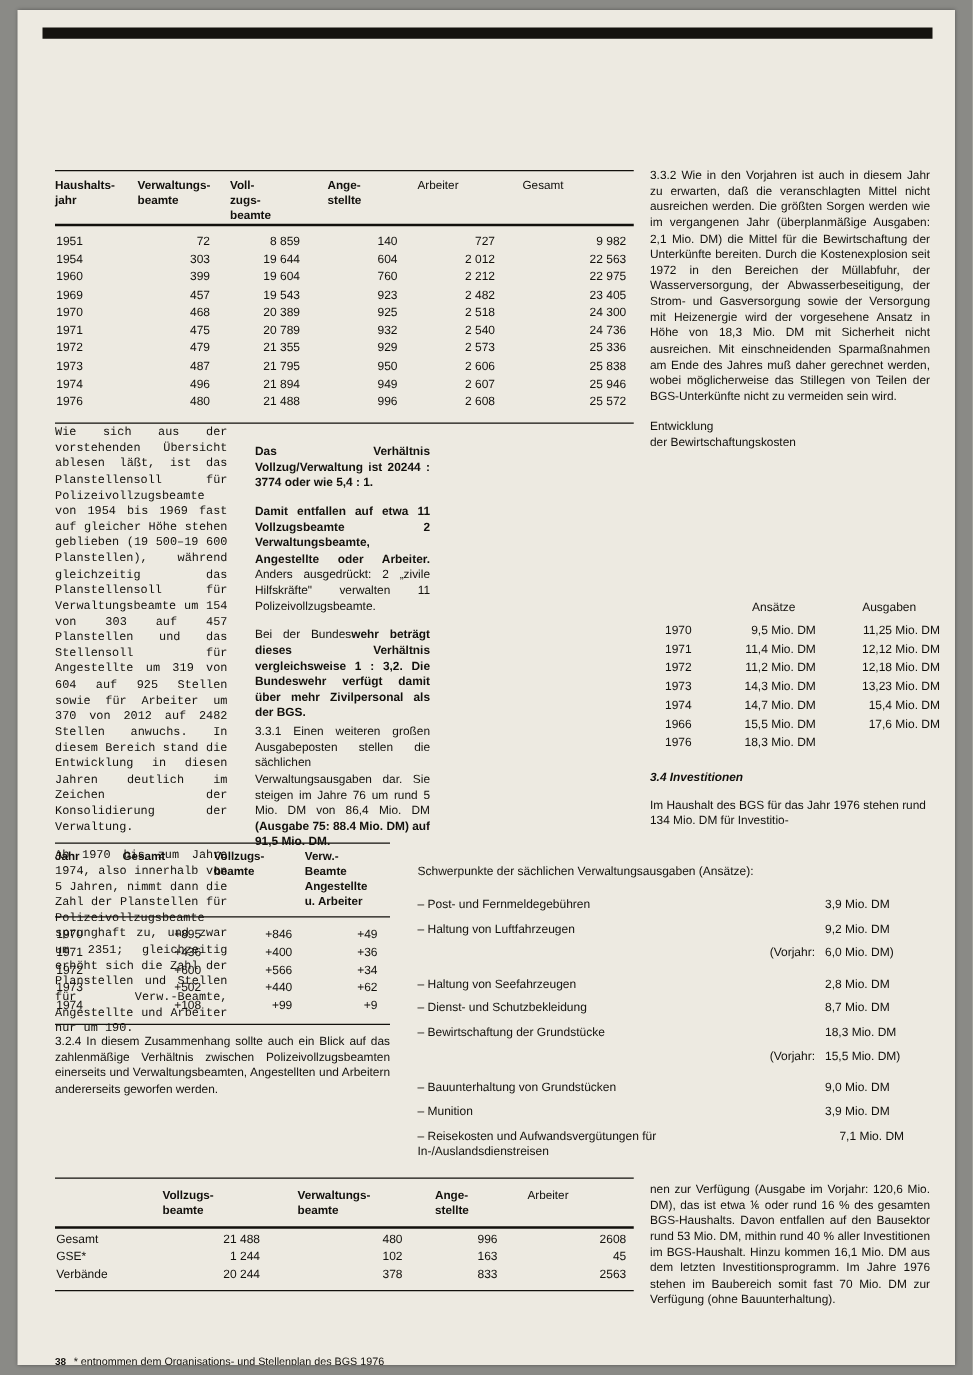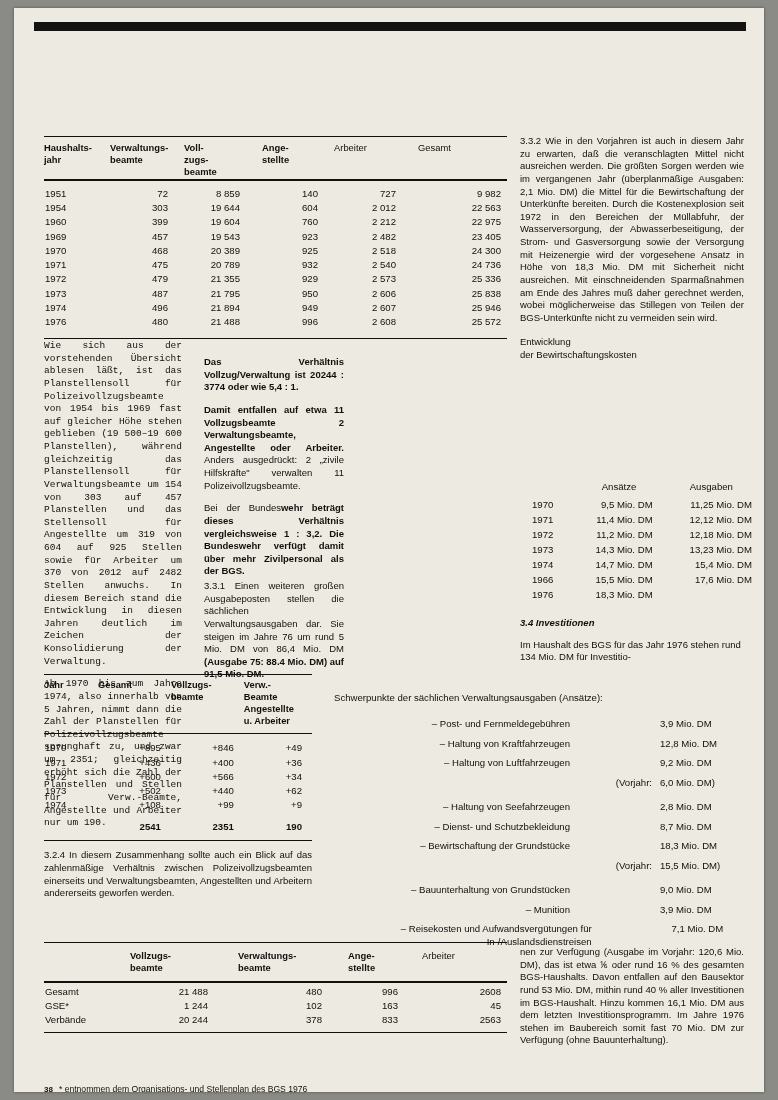--- a/index.html
+++ b/index.html
@@ -160,21 +160,21 @@
     font-size: 9.6px;
     line-height: 1.3;
   }
   #swp .title { margin-bottom: 14px; }
   #swp .row {
     display: flex;
     justify-content: space-between;
     margin-bottom: 7px;
   }
   #swp .row.gap { margin-bottom: 12px; }
-  #swp .lbl { flex: 1 1 auto; padding-right: 8px; text-align: right; }
+  #swp .lbl { flex: 1 1 auto; padding-right: 8px; }
   #swp .pre {
     width: 74px;
     text-align: right;
     padding-right: 8px;
     white-space: nowrap;
   }
   #swp .val {
     width: 84px;
     text-align: left;
     white-space: nowrap;
@@ -515,44 +515,33 @@
               <td class="t3num"><span class="sgn">+</span><span>502</span></td>
               <td class="t3num"><span class="sgn">+</span><span>440</span></td>
               <td class="t3num"><span class="sgn">+</span><span>62</span></td>
             </tr>
             <tr>
               <td>1974</td>
               <td class="t3num"><span class="sgn">+</span><span>108</span></td>
               <td class="t3num"><span class="sgn">+</span><span>99</span></td>
               <td class="t3num"><span class="sgn">+</span><span>9</span></td>
             </tr>
-            <tr class="t3tot">
-              <td></td>
-              <td class="t3num">2541</td>
-              <td class="t3num">2351</td>
-              <td class="t3num">190</td>
-            </tr>
           </tbody>
       </table>
       <div class="hr" style="margin-top:6px"></div>
       <div class="coltext" style="width:268px;margin-top:8px">3.2.4   In diesem Zusammenhang sollte auch ein Blick auf das zahlenmäßige Verhältnis zwischen Polizeivollzugsbeamten einerseits und Verwaltungsbeamten, Angestellten und Arbeitern andererseits geworfen werden.</div>
     </div>
 
     <div id="swp">
       <div class="title">Schwerpunkte der sächlichen Verwaltungsausgaben (Ansätze):</div>
       <div id="swpbody">
           <div class="row">
             <div class="lbl">– Post- und Fernmeldegebühren</div>
             <div class="pre"></div>
             <div class="val">3,9 Mio. DM</div>
-          </div>
-          <div class="row">
-            <div class="lbl">– Haltung von Kraftfahrzeugen</div>
-            <div class="pre"></div>
-            <div class="val">12,8 Mio. DM</div>
           </div>
           <div class="row">
             <div class="lbl">– Haltung von Luftfahrzeugen</div>
             <div class="pre"></div>
             <div class="val">9,2 Mio. DM</div>
           </div>
           <div class="row gap">
             <div class="lbl"></div>
             <div class="pre">(Vorjahr:</div>
             <div class="val">6,0 Mio. DM)</div>

